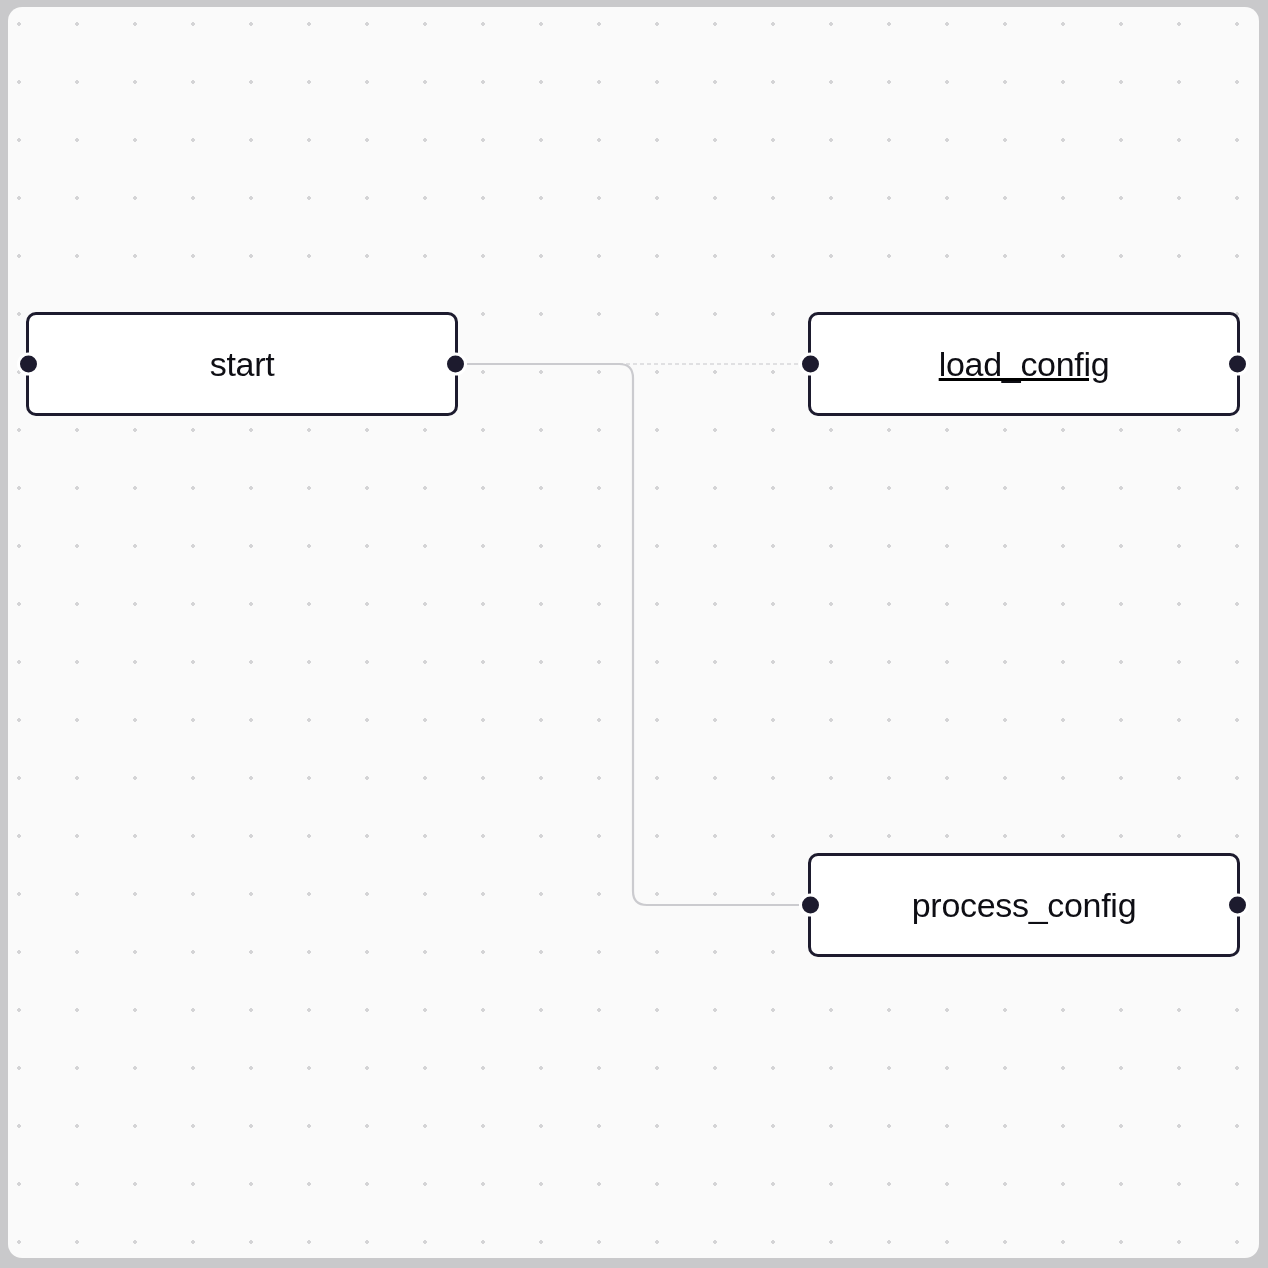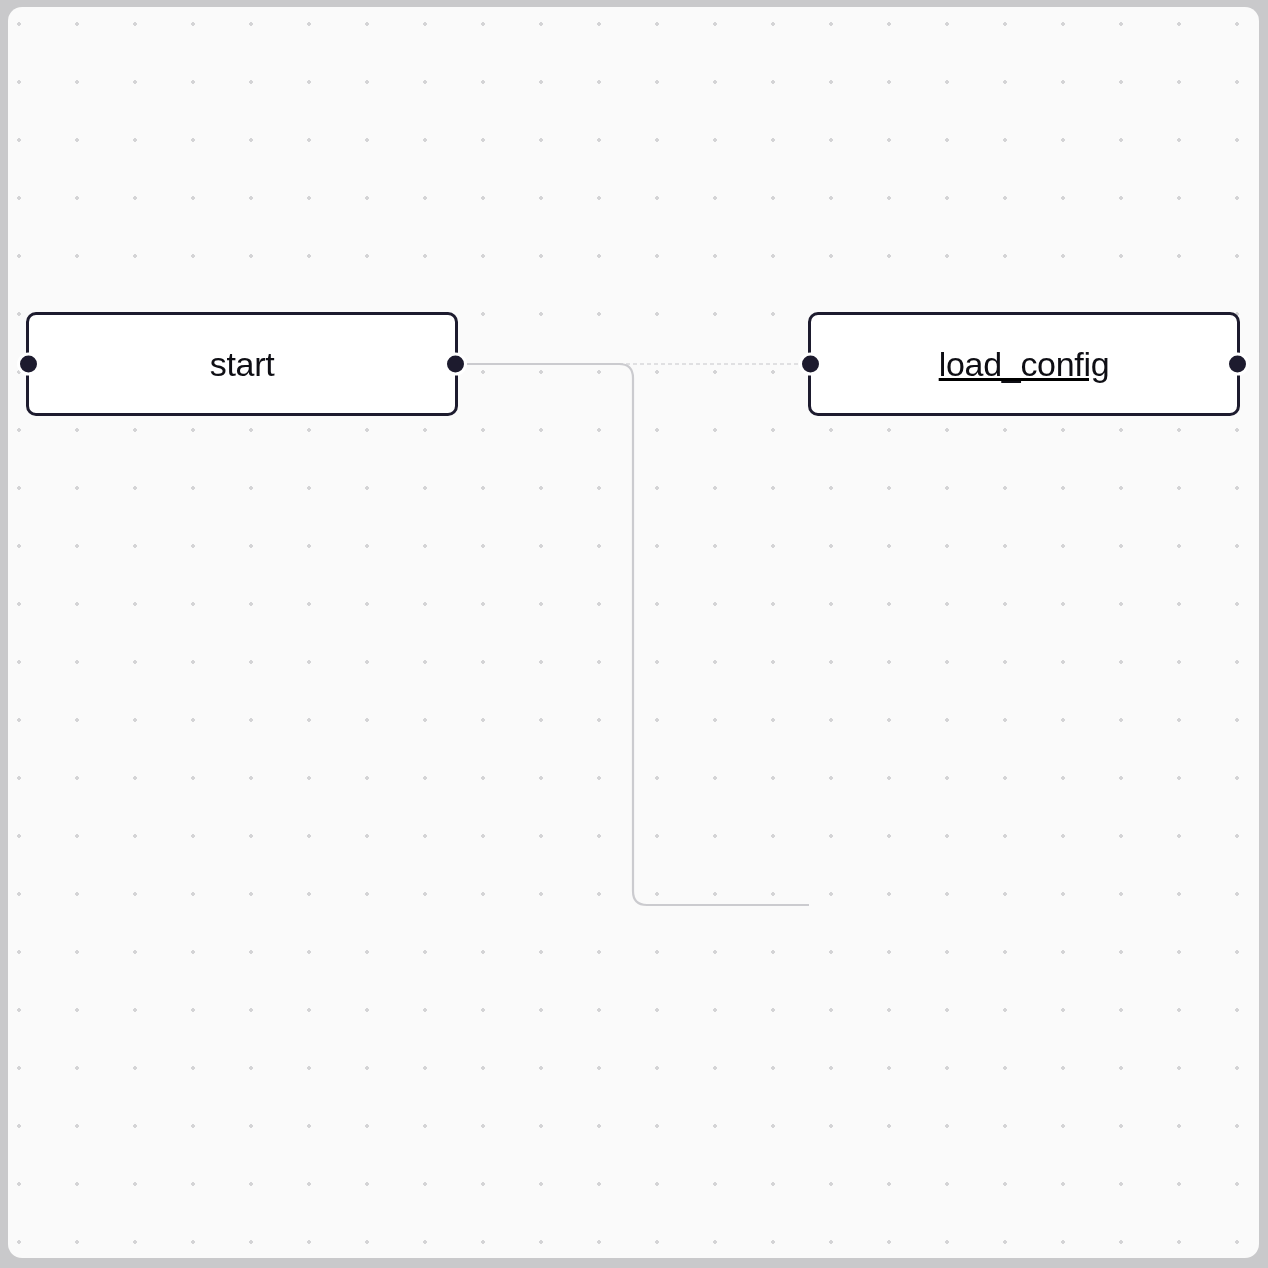--- a/index.html
+++ b/index.html
@@ -93,14 +93,19 @@
     <span class="label">start</span>
     <span class="handle right"></span>
   </div>
 
   <div class="node" style="left:808px; top:312px;text-decoration:underline;">
     <span class="handle left"></span>
     <span class="label">load_config</span>
     <span class="handle right"></span>
   </div>
 
+  <div class="node" style="left:808px; top:853px;">
+    <span class="handle left"></span>
+    <span class="label">process_config</span>
+    <span class="handle right"></span>
+  </div>
 
 </div>
 
 </body></html>

